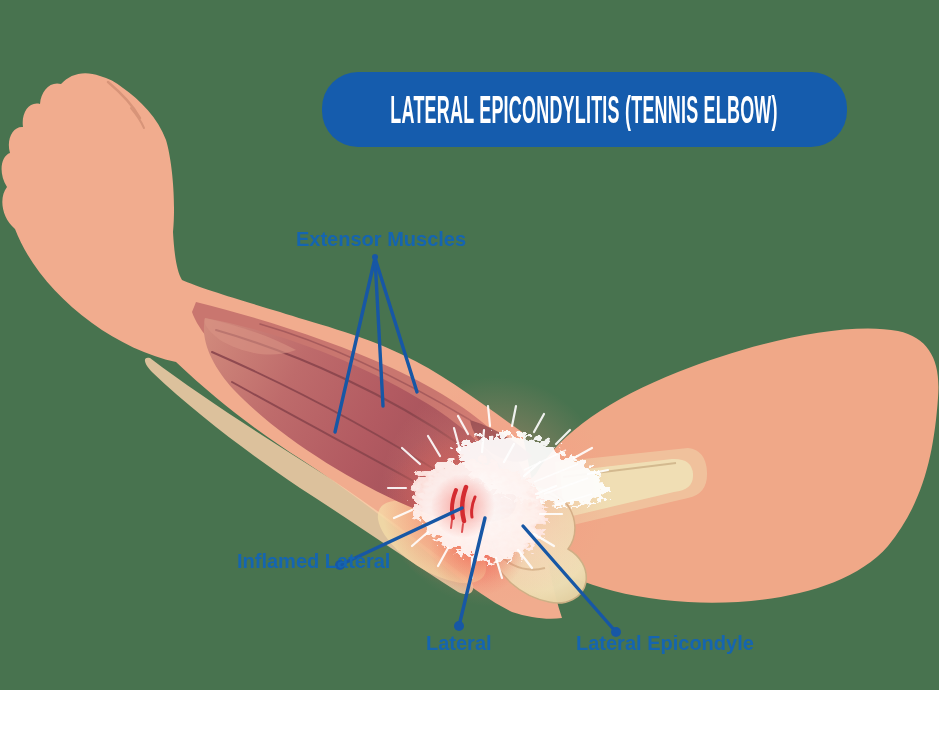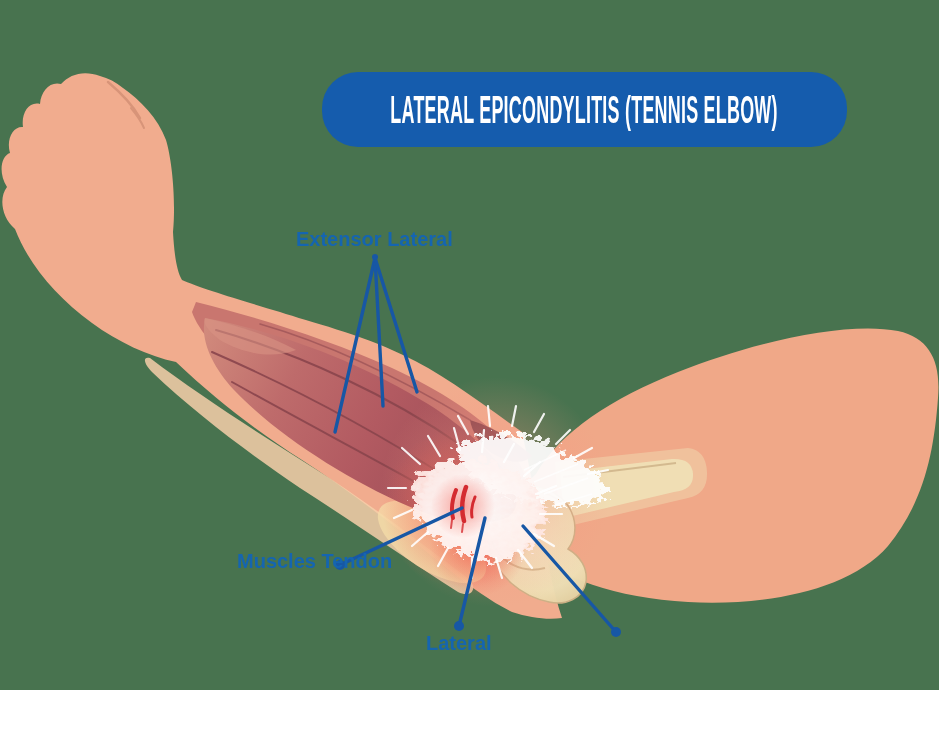--- a/index.html
+++ b/index.html
@@ -198,22 +198,23 @@
       <circle cx="340" cy="565" r="5"></circle>
       <circle cx="459" cy="626" r="5"></circle>
       <circle cx="616" cy="632" r="5"></circle>
     </g>
   </svg>
 
   <div class="title-banner" style="background-color: rgb(21, 92, 173);">
     <span class="title-text" style="color: rgb(255, 255, 255);">LATERAL EPICONDYLITIS (TENNIS ELBOW)</span>
   </div>
 
-  <div class="anno lbl-extensor" style="color: rgb(21, 101, 176);">Extensor Lateral</div>
+  <div class="anno lbl-extensor" style="color: rgb(21, 101, 176);">Extensor Muscles</div>
 
   <div class="anno lbl-tear" style="color: rgb(21, 101, 176);">
-    <span>Muscles Tendon</span>
+    <span>Inflamed Lateral</span>
   </div>
 
   <div class="anno lbl-tendon" style="color: rgb(21, 101, 176);">Lateral</div>
 
+  <div class="anno lbl-lateral" style="color: rgb(21, 101, 176);">Lateral Epicondyle</div>
 
 </div>
 
 </body></html>

